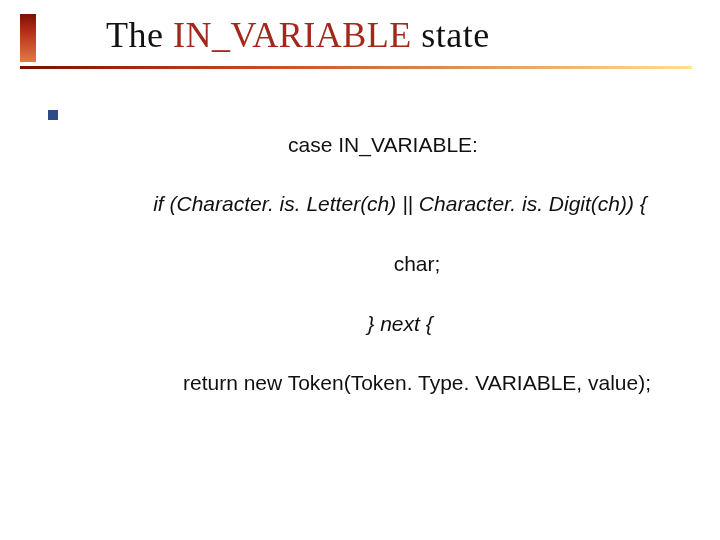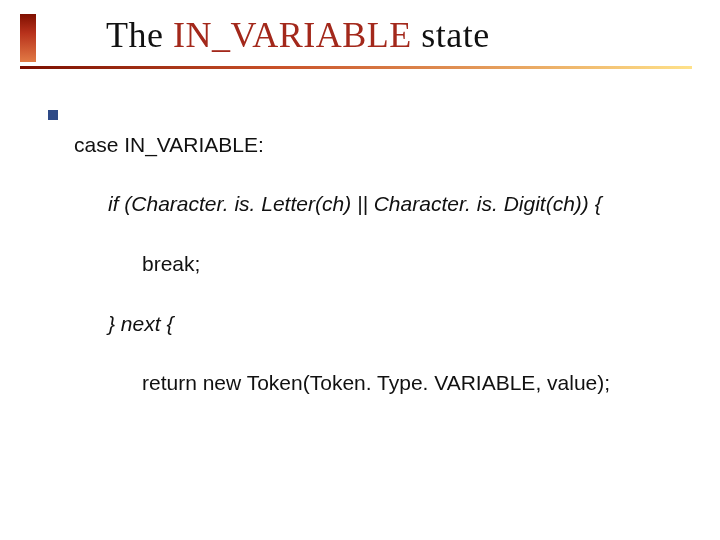--- a/index.html
+++ b/index.html
@@ -1,17 +1,17 @@
 <!DOCTYPE html>
 <html><head>
 <meta charset="utf-8">
 <style>
   * { margin: 0; padding: 0; box-sizing: border-box; }
   html, body { width: 720px; height: 540px; background: #ffffff; font-family: Verdana, Geneva, sans-serif; overflow: hidden; }
-  .slide { position: relative; width: 720px; height: 460px; }
+  .slide { position: relative; width: 720px; height: 460px; text-align: center; }
 
   .title-row { position: absolute; top: 14px; left: 0; right: 0; height: 58px; }
   .title-bar { position: absolute; left: 20px; top: 0; width: 16px; height: 48px; background: linear-gradient(to bottom, #7f0f00 0%, #b8321c 40%, #e27a45 100%); }
   .underline { position: absolute; left: 20px; right: 28px; bottom: 3px; height: 3px; background: linear-gradient(to right, #7a0e00 0%, #c85028 38%, #ffe28a 100%); }
   .title-text { position: absolute; left: 106px; top: 0; font-family: Georgia, 'Times New Roman', serif; font-size: 36px; color: #111; letter-spacing: 0.5px; }
   .title-text .kw { color: #a3281b; }
 
   .body { position: absolute; left: 48px; top: 100px; right: 28px; font-size: 21px; color: #111; line-height: 1.42; }
   .bullet-row { display: flex; align-items: flex-start; }
   .bullet { width: 10px; height: 10px; background: #2e4a87; margin-top: 10px; margin-right: 16px; flex: 0 0 auto; }
@@ -32,21 +32,21 @@
     </div>
     <div class="underline"></div>
   </div>
 
   <div class="body">
     <div class="bullet-row">
       <div class="bullet"></div>
       <div class="code">
 <div class="l1">case IN_VARIABLE:</div>
 <div class="l2">if (Character. is. Letter(ch) || Character. is. Digit(ch)) {</div>
-<div class="l3">break;</div>
+<div class="l3">char;</div>
 <div class="l2">} next {</div>
 <div class="l3">return new Token(Token. Type. VARIABLE, value);</div>
 
       </div>
     </div>
   </div>
 
 </div>
 
 </body></html>

